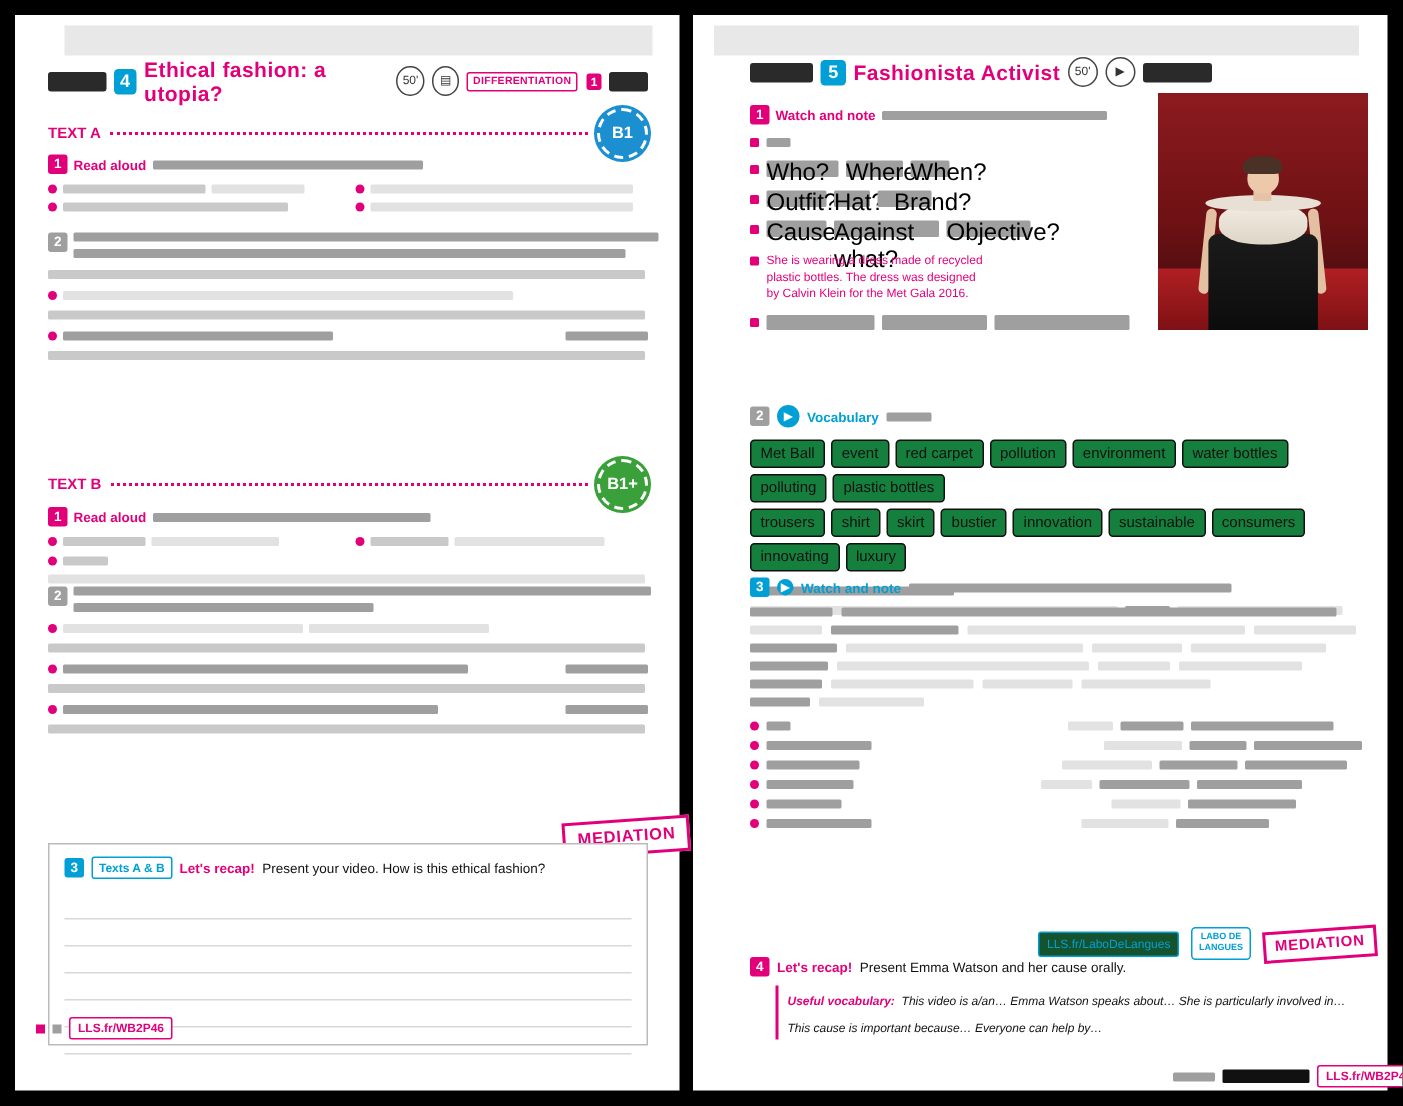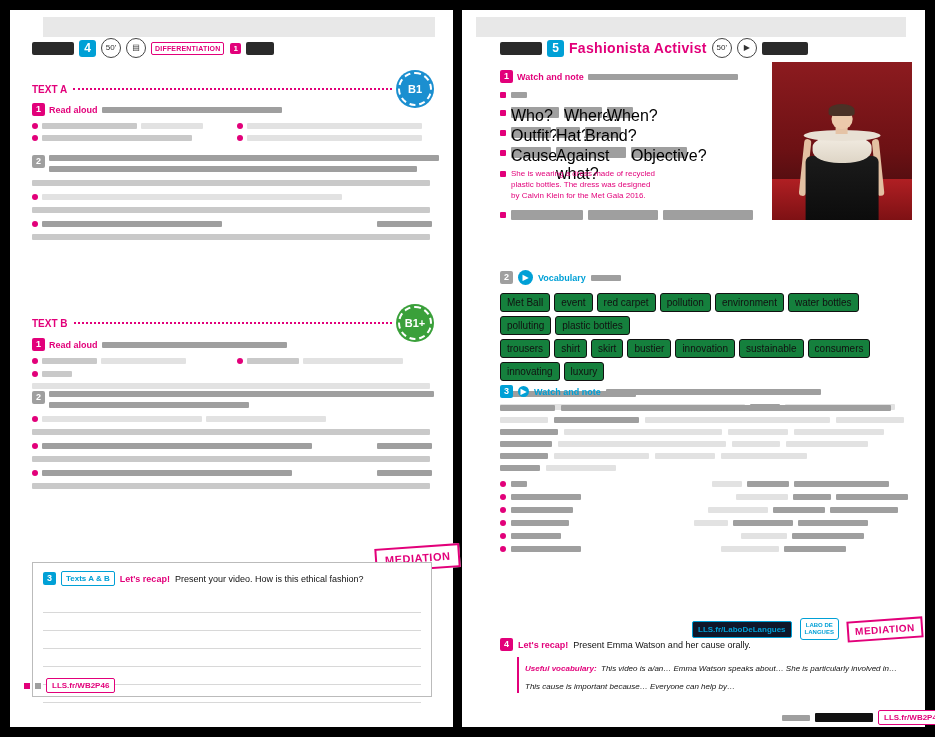--- a/index.html
+++ b/index.html
@@ -77,21 +77,21 @@
   }
 
   
   .mediation {
     border:2px solid #e2007a; color:#e2007a; font-weight:bold; font-size:11px;
     padding:4px 8px; display:inline-block; transform:rotate(-4deg); background:#fff;
     letter-spacing:.5px;
   }
   .labo-tag {
     border:1px solid #00a0d6; color:#00a0d6; font-size:8px; padding:3px 5px;
-    border-radius:2px; background:#0f172a; white-space:nowrap;font-weight:bold;
+    border-radius:2px; background:#14532d; white-space:nowrap;
   }
   .labo-box {
     border:1.5px solid #00a0d6; color:#00a0d6; font-size:6px; font-weight:bold;
     padding:3px 4px; border-radius:3px; text-align:center; line-height:7px; background:#fff;
   }
 
   
   .write-panel { border:1px solid #bbb; background:#fff; }
   .wline { border-bottom:1px solid #d8d8d8; height:18px; }
 
@@ -135,20 +135,21 @@
 </head>
 <body>
 
 <div class="page" id="left-page">
 
   <div class="top-strip" style="left:33px; top:7px; width:392px;"></div>
 
   <div style="position:absolute; left:22px; top:28px; width:400px; display:flex; align-items:center; gap:5px;">
     <span class="hdr-blur" style="width:42px;"></span>
     <span class="unit-num">4</span>
+    <span class="hdr-title">Ethical fashion: a utopia?</span>
     <span class="badge-circle">50'</span>
     <span class="badge-circle">▤</span>
     <span class="diff-tag">DIFFERENTIATION</span>
     <span class="diff-num">1</span>
     <span class="hdr-blur" style="width:28px;"></span>
   </div>
 
   <div style="position:absolute; left:22px; top:62px; width:400px; display:flex; align-items:center;">
     <span class="text-label">TEXT A</span>
     <span class="leader"></span>
@@ -351,21 +352,21 @@
       <span class="bullet sq"></span>
       <span class="blk dark" style="width:48px; height:11px;">Who?</span>
       <span class="blk dark" style="width:38px; height:11px;">Where?</span>
       <span class="blk dark" style="width:26px; height:11px;">When?</span>
     </div>
 
     <div style="display:flex; align-items:center; gap:5px; margin-top:9px;">
       <span class="bullet sq"></span>
       <span class="blk dark" style="width:40px; height:11px;">Outfit?</span>
       <span class="blk dark" style="width:24px; height:11px;">Hat?</span>
-      <span class="blk dark" style="width:36px; height:11px;">Brand?</span>
+      <span class="blk dark" style="width:36px; height:11px;padding-left:11px;">Brand?</span>
     </div>
 
     <div style="display:flex; align-items:center; gap:5px; margin-top:9px;">
       <span class="bullet sq"></span>
       <span class="blk dark" style="width:40px; height:11px;">Cause?</span>
       <span class="blk dark" style="width:70px; height:11px;">Against what?</span>
       <span class="blk dark" style="width:56px; height:11px;">Objective?</span>
     </div>
 
     <div style="display:flex; align-items:flex-start; gap:5px; margin-top:10px;">

